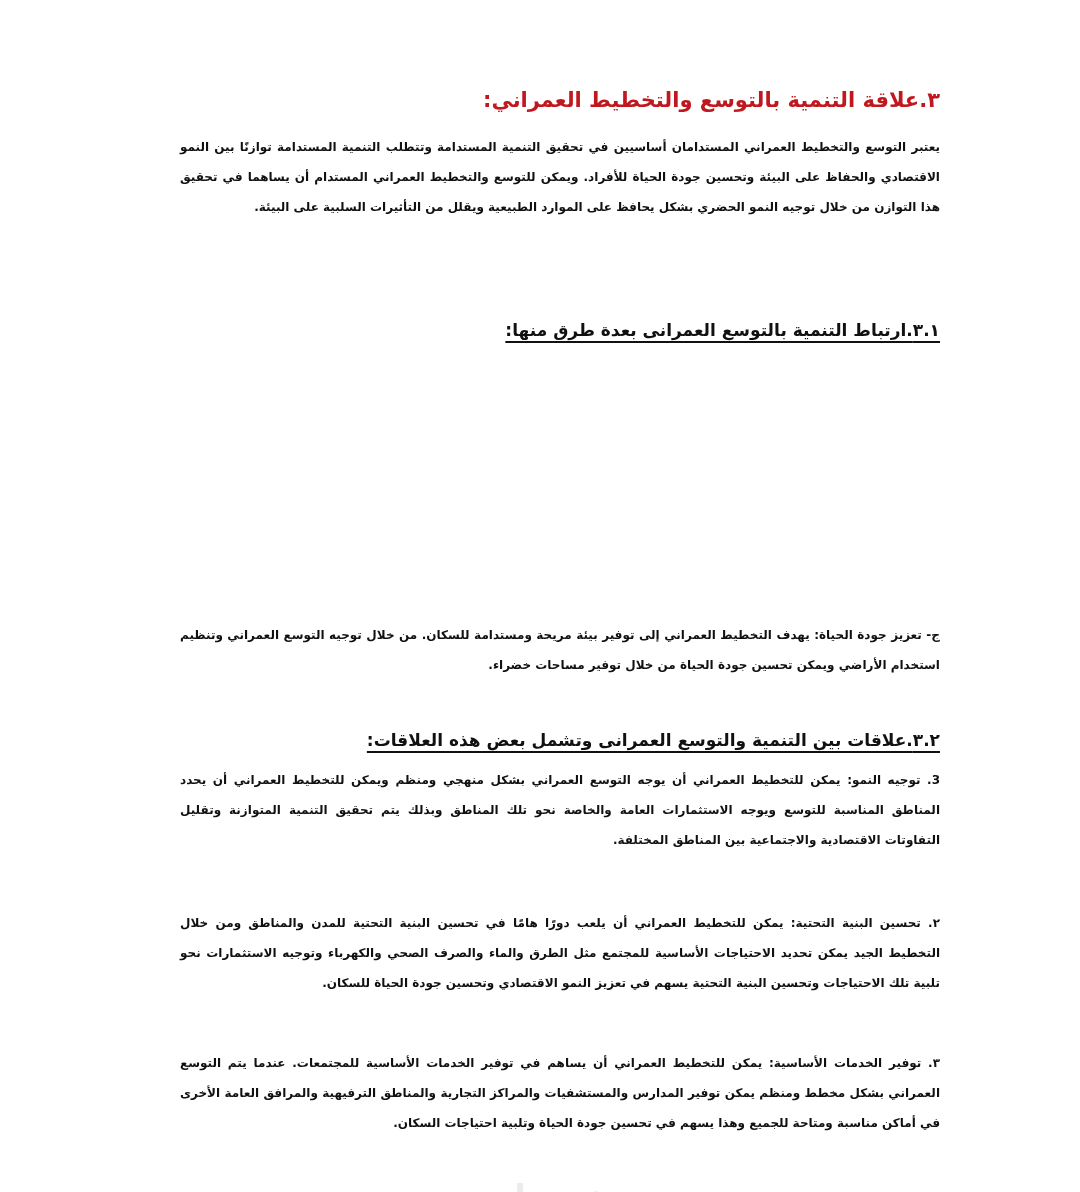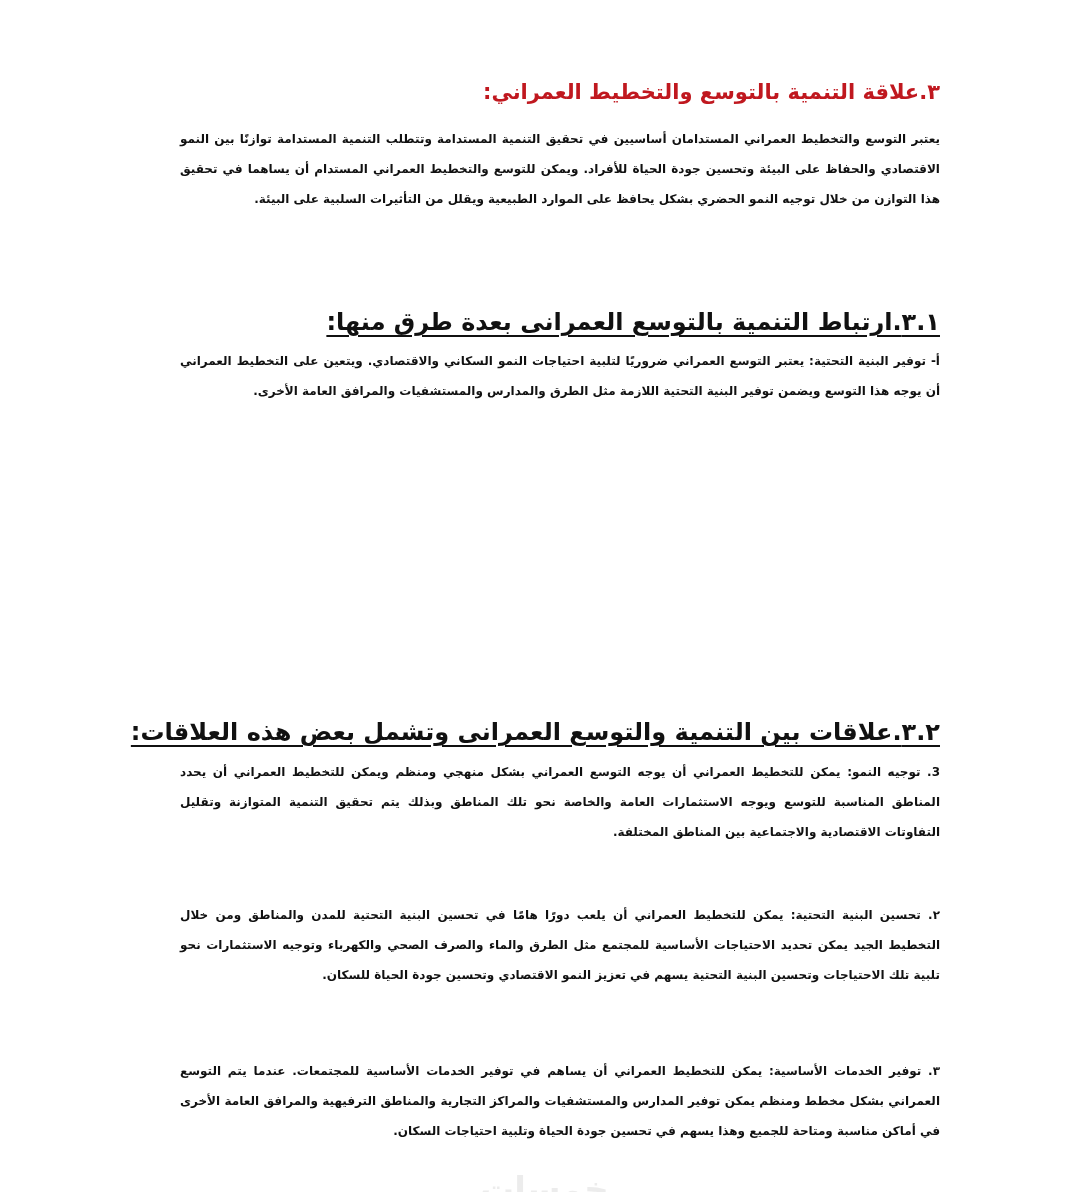--- a/index.html
+++ b/index.html
@@ -11,21 +11,21 @@
       width: 1080px;
       height: 1192px;
       position: relative;
       overflow: hidden;
       font-family: "DejaVu Sans", "Liberation Sans", sans-serif;
       color: #111111;
     }
     .page {
       position: absolute;
       left: 0;
-      top: 0;
+      top: 8px;
       width: 1080px;
       height: 917px;
       direction: rtl;
     }
     .block {
       position: absolute;
       right: 140px;
       width: 760px;
       text-align: justify;
       text-align-last: right;
@@ -40,36 +40,36 @@
       font-weight: bold;
       font-size: 21px;
       line-height: 36px;
       color: #c0181f;
       white-space: nowrap;
     }
     .subheading {
       position: absolute;
       right: 140px;
       font-weight: bold;
-      font-size: 24px;
+      font-size: 17px;
       line-height: 32px;
       text-decoration: underline;
       text-decoration-thickness: 2px;
       text-underline-offset: 5px;
       white-space: nowrap;
     }
     .p-intro { top: 124px; }
     .h-31 { top: 306px; }
     .p-a { top: 346px; }
     .p-b { top: 504px; }
     .p-c { top: 612px; }
     .h-32 { top: 716px; }
     .p-1 { top: 757px; }
     .p-2 { top: 900px; margin-left: 14px; }
-    .p-3 { top: 1040px; margin-top: 16px; }
+    .p-3 { top: 1040px; }
     .watermark {
       position: absolute;
       left: 480px;
       top: 1150px;
       font-size: 34px;
       font-weight: bold;
       color: rgba(150,150,150,0.18);
       direction: rtl;
       margin-top: 19px;
     }
@@ -78,23 +78,23 @@
 <body>
 
 <div class="page">
 
   <div class="title">٣.علاقة التنمية بالتوسع والتخطيط العمراني:</div>
 
   <div class="block p-intro">يعتبر التوسع والتخطيط العمراني المستدامان أساسيين في تحقيق التنمية المستدامة وتتطلب التنمية المستدامة توازنًا بين النمو الاقتصادي والحفاظ على البيئة وتحسين جودة الحياة للأفراد. ويمكن للتوسع والتخطيط العمراني المستدام أن يساهما في تحقيق هذا التوازن من خلال توجيه النمو الحضري بشكل يحافظ على الموارد الطبيعية ويقلل من التأثيرات السلبية على البيئة.</div>
 
   <div class="subheading h-31">٣.١.ارتباط التنمية بالتوسع العمرانى بعدة طرق منها:</div>
 
-  <div class="block p-a">أ- توفير البنية التحتية: يعتبر التوسع العمراني ضروريًا لتلبية احتياجات النمو السكاني والاقتصادي. ويتعين على التخطيط العمراني أن يوجه هذا التوسع ويضمن توفير البنية التحتية اللازمة مثل الطرق والمدارس والمستشفيات والمرافق العامة الأخرى.</div>
 
 
+  <div class="block p-c">ج- تعزيز جودة الحياة: يهدف التخطيط العمراني إلى توفير بيئة مريحة ومستدامة للسكان. من خلال توجيه التوسع العمراني وتنظيم استخدام الأراضي ويمكن تحسين جودة الحياة من خلال توفير مساحات خضراء.</div>
 
   <div class="subheading h-32">٣.٢.علاقات بين التنمية والتوسع العمرانى  وتشمل بعض هذه العلاقات:</div>
 
   <div class="block p-1">3. توجيه النمو: يمكن للتخطيط العمراني أن يوجه التوسع العمراني بشكل منهجي ومنظم ويمكن للتخطيط العمراني أن يحدد المناطق المناسبة للتوسع ويوجه الاستثمارات العامة والخاصة نحو تلك المناطق وبذلك يتم تحقيق التنمية المتوازنة وتقليل التفاوتات الاقتصادية والاجتماعية بين المناطق المختلفة.</div>
 
   <div class="block p-2">٢. تحسين البنية التحتية: يمكن للتخطيط العمراني أن يلعب دورًا هامًا في تحسين البنية التحتية للمدن والمناطق ومن خلال التخطيط الجيد يمكن تحديد الاحتياجات الأساسية للمجتمع مثل الطرق والماء والصرف الصحي والكهرباء وتوجيه الاستثمارات نحو تلبية تلك الاحتياجات وتحسين البنية التحتية يسهم في تعزيز النمو الاقتصادي وتحسين جودة الحياة للسكان.</div>
 
   <div class="block p-3">٣. توفير الخدمات الأساسية: يمكن للتخطيط العمراني أن يساهم في توفير الخدمات الأساسية للمجتمعات. عندما يتم التوسع العمراني بشكل مخطط ومنظم يمكن توفير المدارس والمستشفيات والمراكز التجارية والمناطق الترفيهية والمرافق العامة الأخرى في أماكن مناسبة ومتاحة للجميع وهذا يسهم في تحسين جودة الحياة وتلبية احتياجات السكان.</div>
 
   <div class="watermark">خمسات</div>

